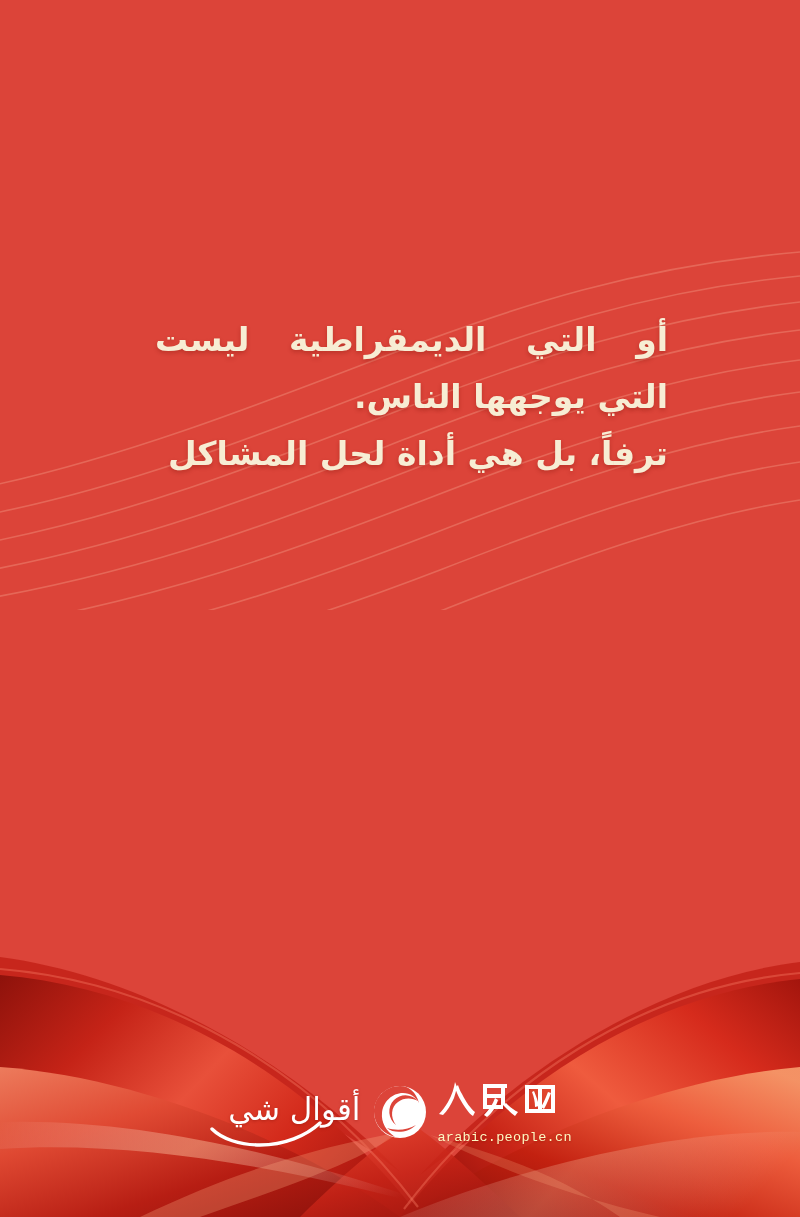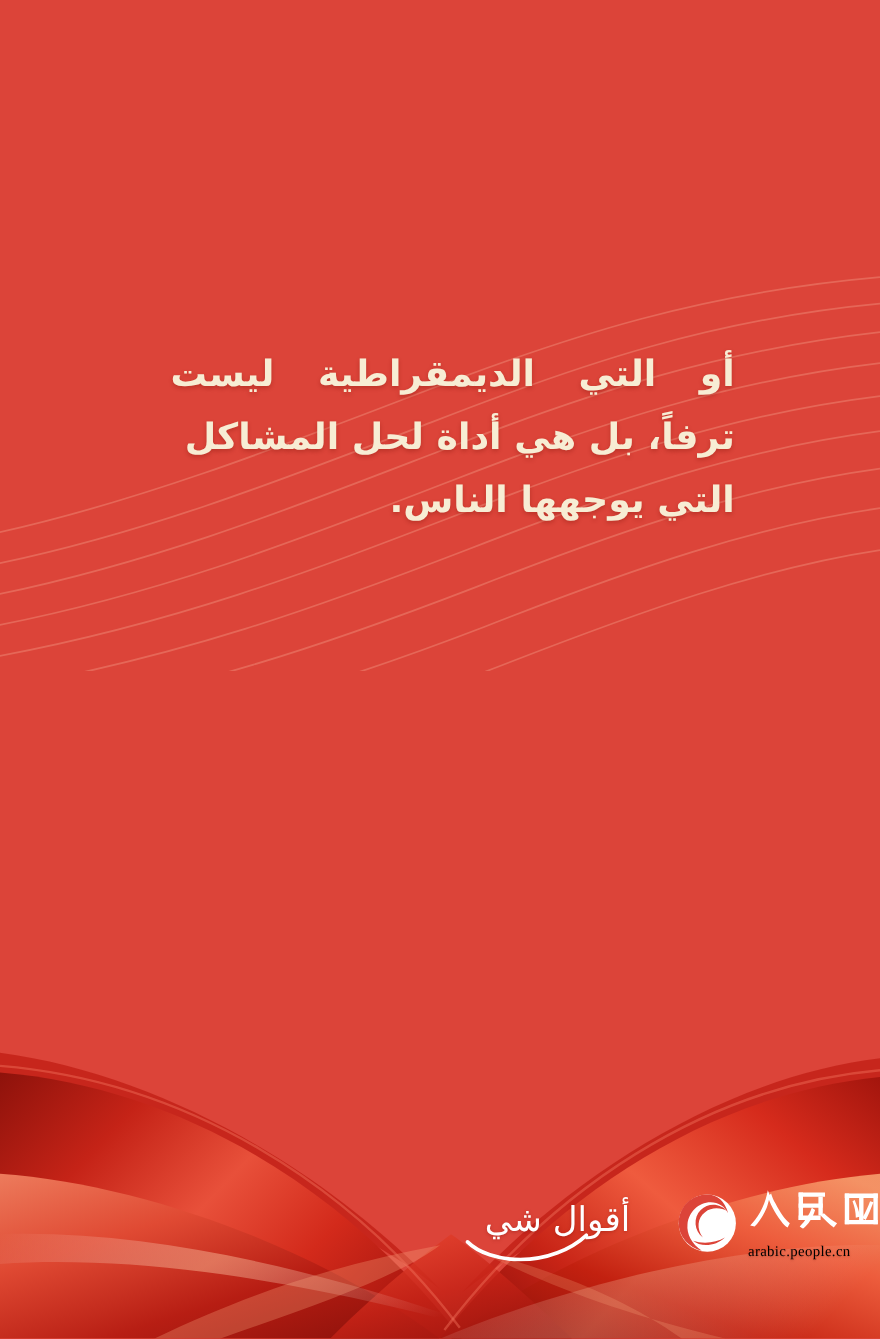--- a/index.html
+++ b/index.html
@@ -65,22 +65,22 @@
 
   
   .footer {
     position:absolute;
     left:0;
     bottom:60px;
     width:800px;
     height:90px;
     display:flex;
     align-items:center;
-    justify-content:flex-end;
-    gap:42px;
+    justify-content:center;
+    gap:12px;
     z-index:8;
   }
 
   .brand-ar {
     position:relative;
     color:#FFFFFF;
     font-size:31px;
     font-weight:400;
     direction:rtl;
     line-height:1;
@@ -106,28 +106,28 @@
   .logo-mark { width:56px; height:56px; flex:0 0 56px; }
 
   .logo-text { display:flex; flex-direction:column; align-items:flex-start; }
 
   .logo-cn {
     width:120px;
     height:38px;
   }
 
   .logo-url {
-    color:#000000;
+    color:#fef9c3;
     font-size:13.5px;
     letter-spacing:.3px;
     line-height:1;
     margin-top:14px;
     white-space:nowrap;
     text-shadow:0 1px 2px rgba(120,15,8,.3);
-    font-family:Liberation Serif, serif;
+    font-family:Liberation Mono, monospace;
   }
 </style>
 </head>
 <body>
 
 <div class="poster">
 
   <svg class="wave-lines" viewBox="0 0 800 360" preserveAspectRatio="none" aria-hidden="true">
     <g fill="none" stroke="#EC7D6B" stroke-width="1.6" opacity="0.62">
       <path d="M800,2 C640,16 520,54 380,108 C250,158 120,208 -10,236"></path>
@@ -144,23 +144,23 @@
 
   <div class="quote-block">
 
     <div class="quote-line justified">
       <span>أو</span>
       <span>التي</span>
       <span>الديمقراطية</span>
       <span>ليست</span>
     </div>
 
+    <div class="quote-line">التي يوجهها الناس.</div>
+
     <div class="quote-line">ترفاً، بل هي أداة لحل المشاكل</div>
-
-    <div class="quote-line">التي يوجهها الناس.</div>
 
   </div>
 
   <svg class="ribbon" viewBox="0 0 800 300" preserveAspectRatio="none" aria-hidden="true">
     <defs>
       <linearGradient id="gL1" x1="0" y1="0" x2="1" y2="0.55">
         <stop offset="0" stop-color="#8E120B"></stop>
         <stop offset="0.28" stop-color="#C52317"></stop>
         <stop offset="0.55" stop-color="#E8503A"></stop>
         <stop offset="0.80" stop-color="#D32A1B"></stop>

